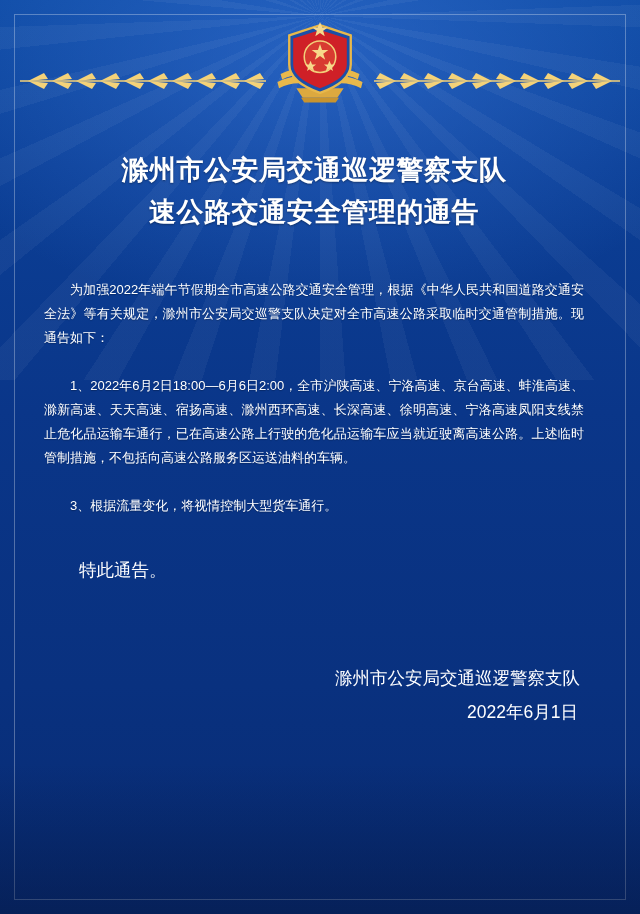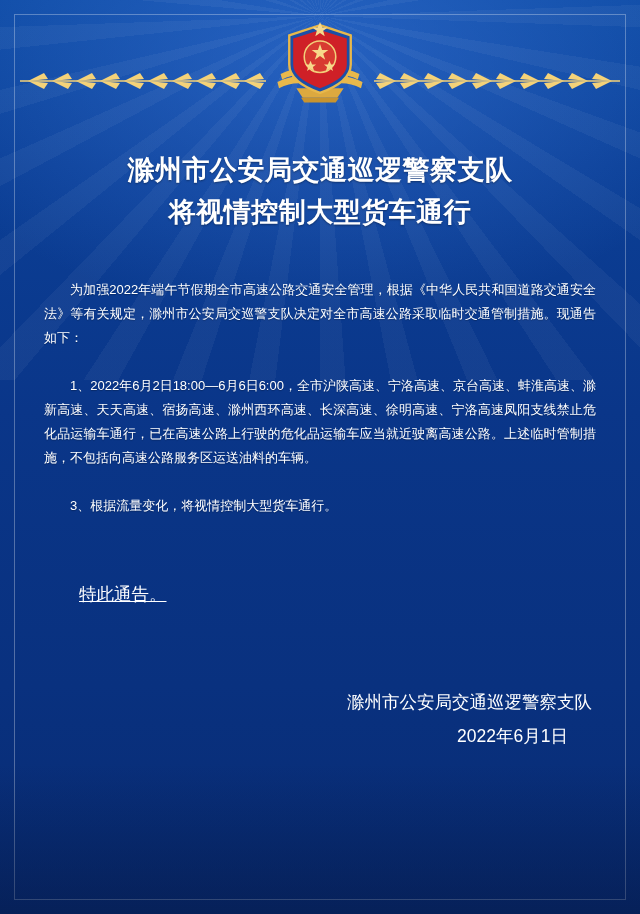--- a/index.html
+++ b/index.html
@@ -75,21 +75,21 @@
   }
   .wheat.left  { left: 18px;  right: 372px; }
   .wheat.right { right: 18px; left: 372px; }
 
   .wheat svg { width: 100%; height: 100%; display: block; }
 
   
   .content {
     position: relative;
     z-index: 5;
-    padding: 8px 44px 0 44px;
+    padding: 8px 56px 0 44px;
     color: #ffffff;
   }
 
   .title {
     text-align: center;
     font-size: 27px;
     font-weight: bold;
     line-height: 1.55;
     letter-spacing: 0.5px;
     margin: 22px 4px 0 4px;
@@ -104,36 +104,35 @@
     text-align: justify;
     text-justify: inter-ideograph;
     margin: 0 0 20px 0;
     text-shadow: 0 1px 1px rgba(0,0,0,0.25);
   }
   .para.indent { text-indent: 2em; }
 
   .gap-small { height: 4px; }
 
   .closing {
-    margin-top: 60px;
+    margin-top: 36px;
     font-size: 17.5px;
     line-height: 1.9;
     text-indent: 2em;
-    text-decoration: underline;
   }
 
   .signature {
     margin-top: 74px;
     text-align: right;
     font-size: 17.5px;
     line-height: 1.95;
     padding-right: 4px;
   }
   .sig-line { display: block; }
-  .sig-date { display: block; margin-right: 24px; }
+  .sig-date { display: block; margin-right: 2px; }
 
   
   .bottom-glow {
     position: absolute;
     left: 0;
     right: 0;
     bottom: 0;
     height: 150px;
     background: linear-gradient(180deg, rgba(4,22,60,0.0) 0%, rgba(4,20,58,0.45) 100%);
     pointer-events: none;
@@ -240,30 +239,30 @@
 
         <polygon points="60,0 63,7 70,7 64,11 66,18 60,14 54,18 56,11 50,7 57,7" fill="#f5d98d"></polygon>
       </svg>
     </div>
   </div>
 
   <div class="content">
 
     <div class="title">
       <div>滁州市公安局交通巡逻警察支队</div>
-      <div>将视情控制大型货车通行</div>
+      <div>速公路交通安全管理的通告</div>
     </div>
 
     <div class="divider-space"></div>
 
     <p class="para indent">为加强2022年端午节假期全市高速公路交通安全管理，根据《中华人民共和国道路交通安全法》等有关规定，滁州市公安局交巡警支队决定对全市高速公路采取临时交通管制措施。现通告如下：</p>
 
     <div class="gap-small"></div>
 
-    <p class="para indent">1、2022年6月2日18:00—6月6日6:00，全市沪陕高速、宁洛高速、京台高速、蚌淮高速、滁新高速、天天高速、宿扬高速、滁州西环高速、长深高速、徐明高速、宁洛高速凤阳支线禁止危化品运输车通行，已在高速公路上行驶的危化品运输车应当就近驶离高速公路。上述临时管制措施，不包括向高速公路服务区运送油料的车辆。</p>
+    <p class="para indent">1、2022年6月2日18:00—6月6日2:00，全市沪陕高速、宁洛高速、京台高速、蚌淮高速、滁新高速、天天高速、宿扬高速、滁州西环高速、长深高速、徐明高速、宁洛高速凤阳支线禁止危化品运输车通行，已在高速公路上行驶的危化品运输车应当就近驶离高速公路。上述临时管制措施，不包括向高速公路服务区运送油料的车辆。</p>
 
     <div class="gap-small"></div>
 
     <p class="para indent">3、根据流量变化，将视情控制大型货车通行。</p>
 
     <div class="closing">特此通告。</div>
 
     <div class="signature">
       <span class="sig-line">滁州市公安局交通巡逻警察支队</span>
       <span class="sig-date">2022年6月1日</span>

